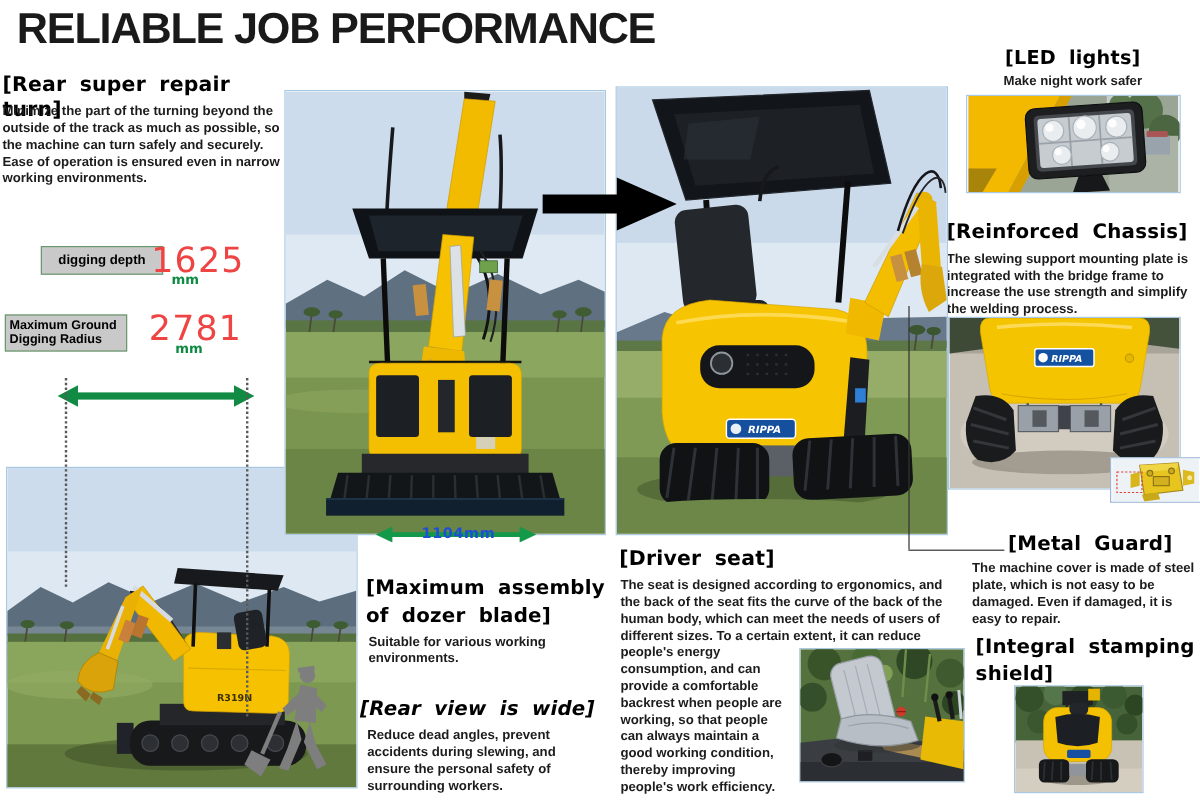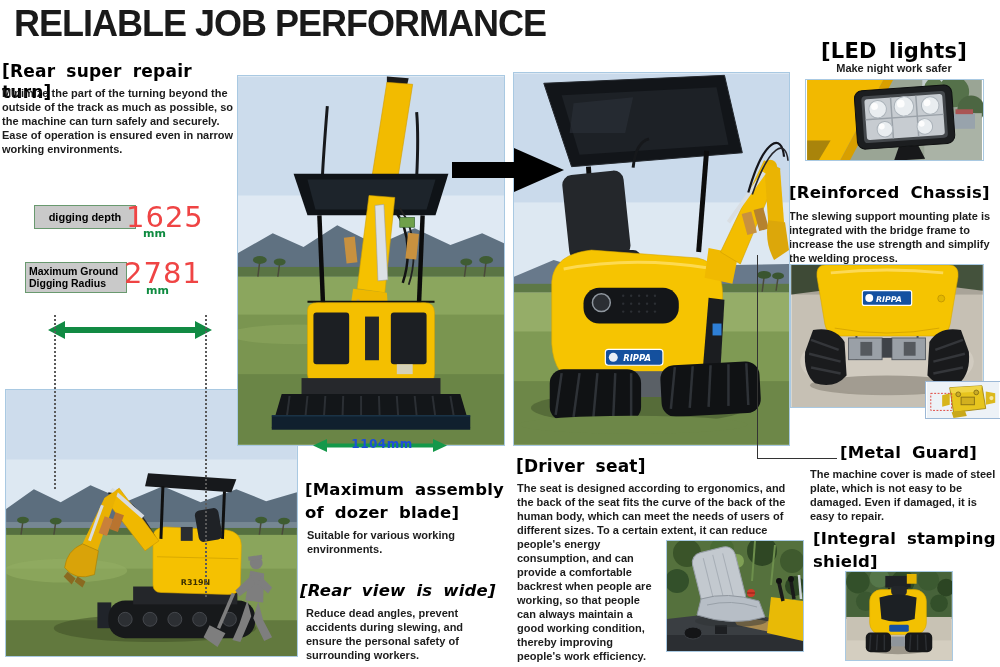--- a/index.html
+++ b/index.html
@@ -36,21 +36,21 @@
 
 <div class="abs sec-h" style="left:2px;top:61px;width:250px;font-size:17px;">[Rear super repair turn]</div>
 <div class="abs body-t" style="left:2px;top:87px;width:238px;">Minimize the part of the turning beyond the outside of the track as much as possible, so the machine can turn safely and securely. Ease of operation is ensured even in narrow working environments.</div>
 
 <div class="abs spec-box" style="left:14px;top:205px;width:102px;height:24px;font-size:11px;margin-left:20px;">
   <span>digging depth</span>
 </div>
 <div class="abs spec-val" style="left:126px;top:203px;">1625</div>
 <div class="abs spec-unit" style="left:143px;top:227px;">mm</div>
 
-<div class="abs spec-box" style="left:25px;top:262px;width:102px;height:31px;font-size:10.5px;line-height:1.1;padding-left:3px;justify-content:flex-start;">
+<div class="abs spec-box" style="left:4px;top:262px;width:102px;height:31px;font-size:10.5px;line-height:1.1;padding-left:3px;justify-content:flex-start;">
   <span>Maximum Ground Digging Radius</span>
 </div>
 <div class="abs spec-val" style="left:124px;top:259px;">2781</div>
 <div class="abs spec-unit" style="left:146px;top:284px;">mm</div>
 
 <svg class="abs" style="left:48px;top:319px;z-index:8;" width="164" height="22" viewBox="0 0 164 22">
   <rect x="13" y="8" width="138" height="6" fill="#118a43"></rect>
   <polygon points="0,11 17,2 17,20" fill="#118a43"></polygon>
   <polygon points="164,11 147,2 147,20" fill="#118a43"></polygon>
 </svg>
@@ -345,21 +345,21 @@
       <line x1="112" y1="42" x2="116" y2="60" stroke="#1a1a1a" stroke-width="3.5"></line>
         <circle cx="112" cy="40" r="3" fill="#111111"></circle>
       <line x1="124" y1="40" x2="127" y2="58" stroke="#1a1a1a" stroke-width="3.5"></line>
         <circle cx="124" cy="38" r="3" fill="#111111"></circle>
       <line x1="132" y1="34" x2="134" y2="58" stroke="#cfd5da" stroke-width="2.5"></line>
     </svg>
   </span>
   <span>reduce people's energy consumption, and can provide a comfortable backrest when people are working, so that people can always maintain a good working condition, thereby improving people's work efficiency.</span>
 </div>
 
-<div class="abs sec-h center" style="left:805px;top:38px;width:178px;font-size:21px;">[LED lights]</div>
+<div class="abs sec-h center" style="left:805px;top:38px;width:178px;font-size:16px;">[LED lights]</div>
 <div class="abs body-t center" style="left:805px;top:62px;width:178px;">Make night work safer</div>
 
 <div class="photo" style="left:805px;top:79px;width:179px;height:82px;">
 <svg viewBox="0 0 179 82">
   <rect x="0" y="0" width="179" height="82" fill="#9aa595"></rect>
   <rect x="118" y="0" width="30" height="14" fill="#cfd8dc" opacity=".8"></rect>
   <circle cx="150" cy="12" r="16" fill="#55714a"></circle>
       <circle cx="168" cy="30" r="14" fill="#4c6642"></circle>
   <circle cx="130" cy="8" r="10" fill="#5e7a50"></circle>
   <rect x="120" y="34" width="59" height="48" fill="#aab3a6"></rect>

